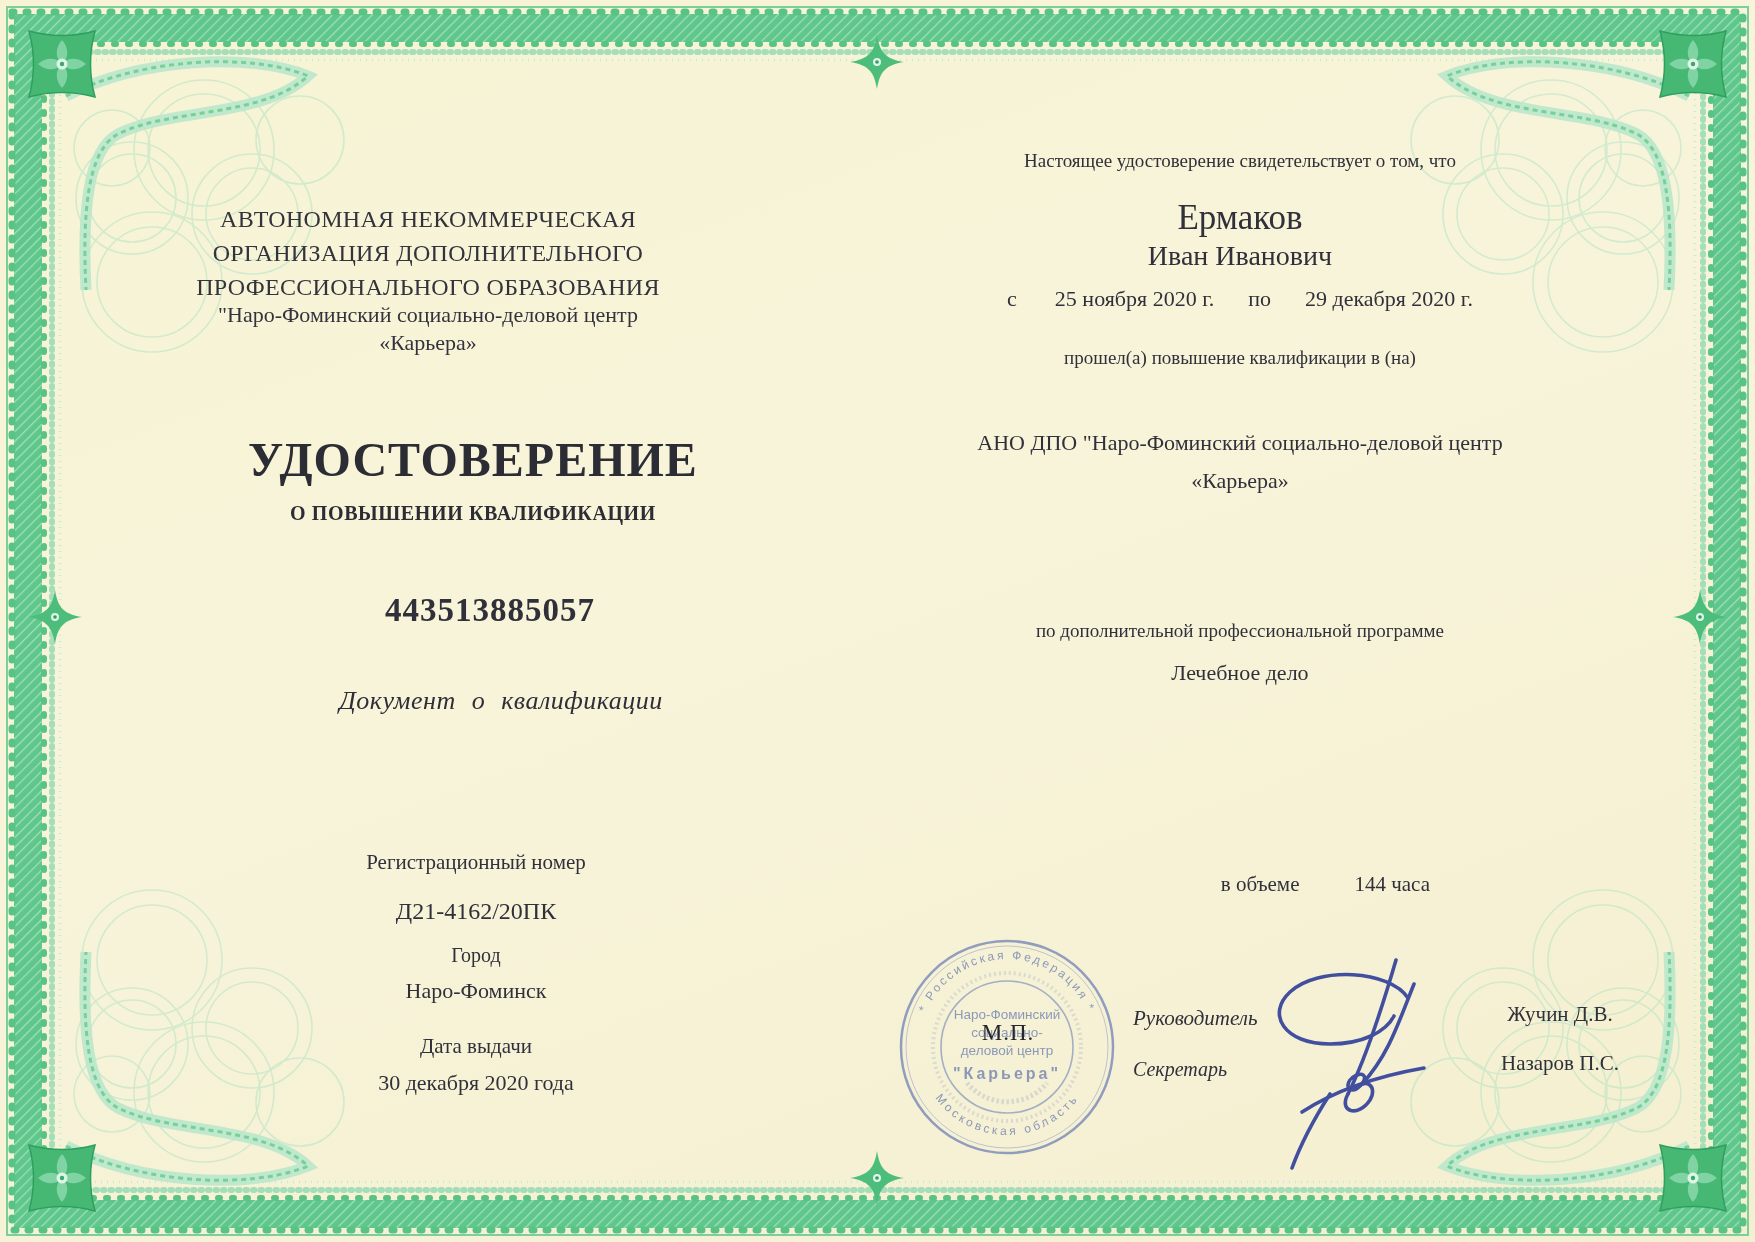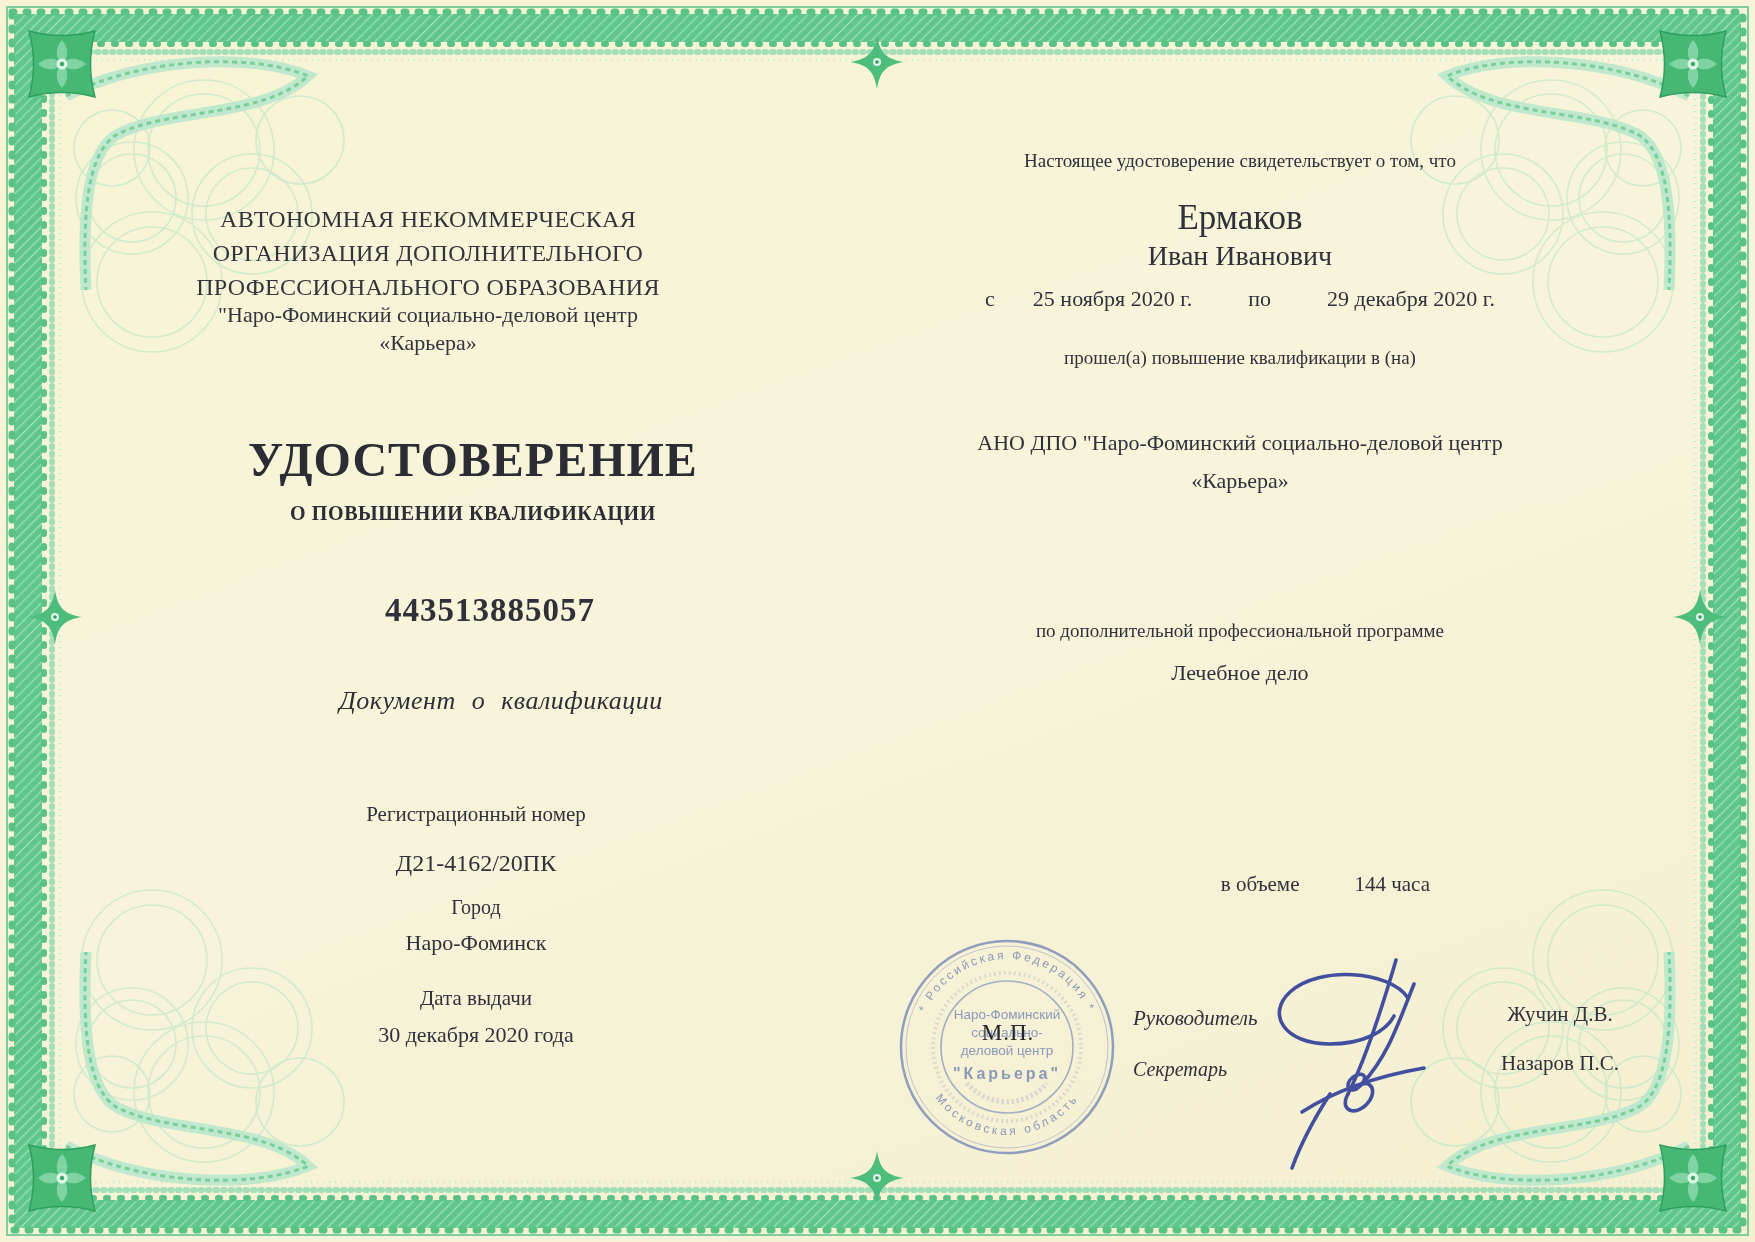--- a/index.html
+++ b/index.html
@@ -11,25 +11,25 @@
   svg.deco{position:absolute;left:0;top:0;width:100%;height:100%;z-index:0;pointer-events:none;}
   svg.overlay{position:absolute;left:0;top:0;width:100%;height:100%;z-index:2;pointer-events:none;}
   .t{position:absolute;text-align:center;line-height:1.15;z-index:1;}
   
   .c-org{left:130px;width:596px;font-size:24px;letter-spacing:.3px;color:#33333c;}
   .c-org-sm{left:130px;width:596px;font-size:22px;color:#33333c;}
   .c-title{left:170px;width:606px;font-size:48px;font-weight:bold;letter-spacing:1px;color:#2c2c34;}
   .c-subtitle{left:170px;width:606px;font-size:20px;font-weight:bold;letter-spacing:.6px;color:#2c2c34;}
   .c-num{left:186px;width:608px;font-size:33px;font-weight:bold;letter-spacing:1px;margin-top:24px;}
   .c-doc{left:196px;width:610px;font-size:26px;font-style:italic;word-spacing:9px;letter-spacing:.5px;color:#2e2e38;}
-  .c-reg{left:172px;width:608px;}
+  .c-reg{left:172px;width:608px;margin-top:48px;}
   
   .c-r{left:940px;width:600px;}
   .sp38{display:inline-block;margin-left:38px;}
-  .sp44{display:inline-block;margin-left:56px;text-align:right;}
+  .sp44{display:inline-block;margin-left:34px;text-align:right;}
   .sp55{display:inline-block;margin-left:55px;}
   .sig-label{font-style:italic;}
   .mp{z-index:3;color:#26262e;letter-spacing:1px;}
 </style>
 </head>
 <body>
 
 <div class="page">
 
   <svg class="deco" viewBox="0 0 1755 1242" xmlns="http://www.w3.org/2000/svg" xmlns:xlink="http://www.w3.org/1999/xlink">

